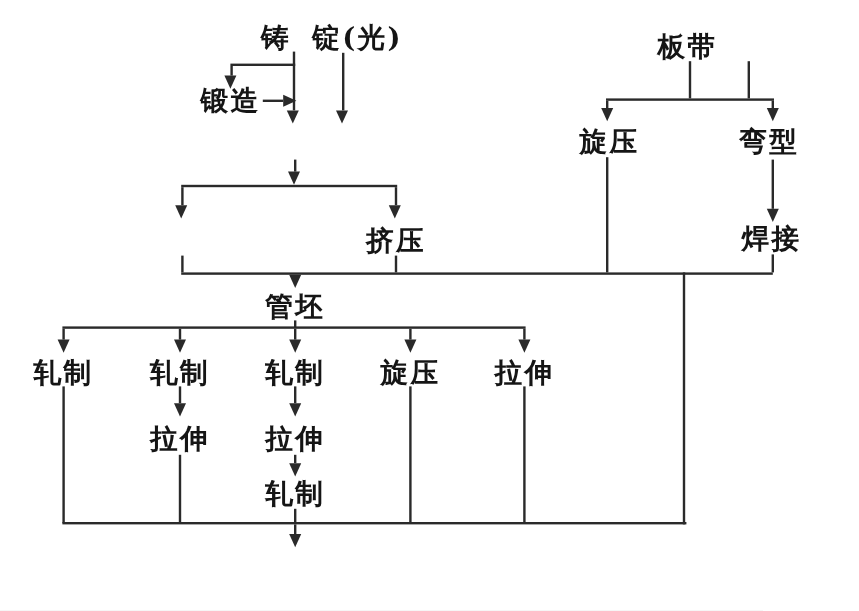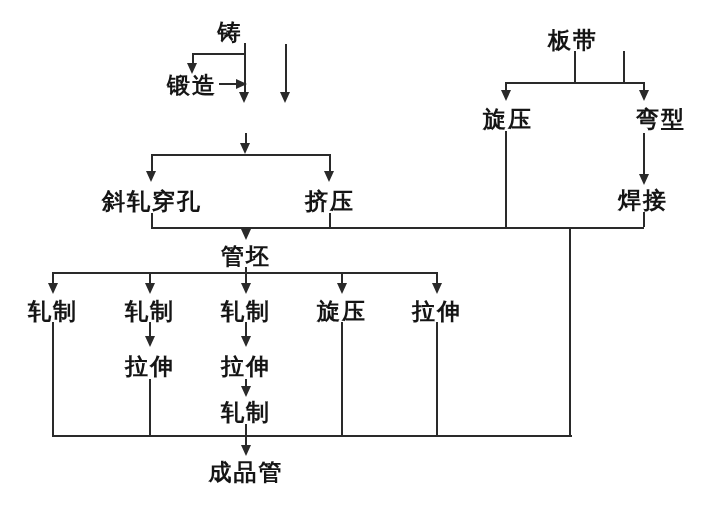--- a/index.html
+++ b/index.html
@@ -30,20 +30,21 @@
       border-top:5px solid transparent;
       border-bottom:5px solid transparent;
       border-left:11px solid #2a2a2a;}
 </style>
 </head>
 <body>
 
 <div class="canvas">
 
   <div class="node" style="left:230px;top:19px;">铸</div>
+  <div class="node" style="left:298px;top:19px;">锭(光)</div>
   <div class="node" style="left:192px;top:72px;">锻造</div>
 
   <div class="vl" style="left:244px;top:43px;height:49px;"></div>
   <div class="ad" style="left:239px;top:92px;"></div>
 
   <div class="hl" style="left:192px;top:53px;width:54px;"></div>
   <div class="vl" style="left:192px;top:55px;height:8px;"></div>
   <div class="ad" style="left:187px;top:63px;"></div>
 
   <div class="hl" style="left:219px;top:83px;width:17px;"></div>
@@ -53,34 +54,33 @@
   <div class="ad" style="left:280px;top:92px;"></div>
 
   <div class="vl" style="left:245px;top:133px;height:10px;"></div>
   <div class="ad" style="left:240px;top:143px;"></div>
   <div class="hl" style="left:151px;top:154px;width:180px;"></div>
   <div class="vl" style="left:151px;top:156px;height:15px;"></div>
   <div class="ad" style="left:146px;top:171px;"></div>
   <div class="vl" style="left:329px;top:156px;height:15px;"></div>
   <div class="ad" style="left:324px;top:171px;"></div>
 
-  <div class="node" style="left:152px;top:188px;">斜轧穿孔</div>
   <div class="node" style="left:330px;top:188px;">挤压</div>
 
   <div class="node" style="left:573px;top:27px;">板带</div>
   <div class="vl" style="left:574px;top:51px;height:31px;"></div>
   <div class="vl" style="left:623px;top:51px;height:31px;"></div>
   <div class="hl" style="left:505px;top:82px;width:140px;"></div>
   <div class="vl" style="left:505px;top:84px;height:6px;"></div>
   <div class="ad" style="left:501px;top:90px;"></div>
   <div class="vl" style="left:643px;top:84px;height:6px;"></div>
   <div class="ad" style="left:639px;top:90px;"></div>
 
   <div class="node" style="left:508px;top:106px;">旋压</div>
-  <div class="node" style="left:661px;top:106px;text-align:right;">弯型</div>
+  <div class="node" style="left:641px;top:106px;text-align:right;">弯型</div>
 
   <div class="vl" style="left:505px;top:131px;height:96px;"></div>
 
   <div class="vl" style="left:643px;top:133px;height:41px;"></div>
   <div class="ad" style="left:639px;top:174px;"></div>
   <div class="node" style="left:643px;top:187px;text-align:right;">焊接</div>
   <div class="vl" style="left:643px;top:212px;height:15px;"></div>
 
   <div class="vl" style="left:151px;top:213px;height:14px;"></div>
   <div class="vl" style="left:329px;top:213px;height:14px;"></div>
@@ -124,15 +124,14 @@
   <div class="ad" style="left:241px;top:386px;"></div>
   <div class="node" style="left:246px;top:399px;">轧制</div>
   <div class="vl" style="left:245px;top:424px;height:12px;"></div>
 
   <div class="vl" style="left:341px;top:322px;height:114px;"></div>
   <div class="vl" style="left:436px;top:322px;height:114px;"></div>
 
   <div class="hl" style="left:52px;top:435px;width:520px;"></div>
   <div class="vl" style="left:245px;top:437px;height:8px;"></div>
   <div class="ad" style="left:241px;top:445px;"></div>
-  <div class="node" style="left:246px;top:459px;">成品管</div>
 
 </div>
 
 </body></html>

